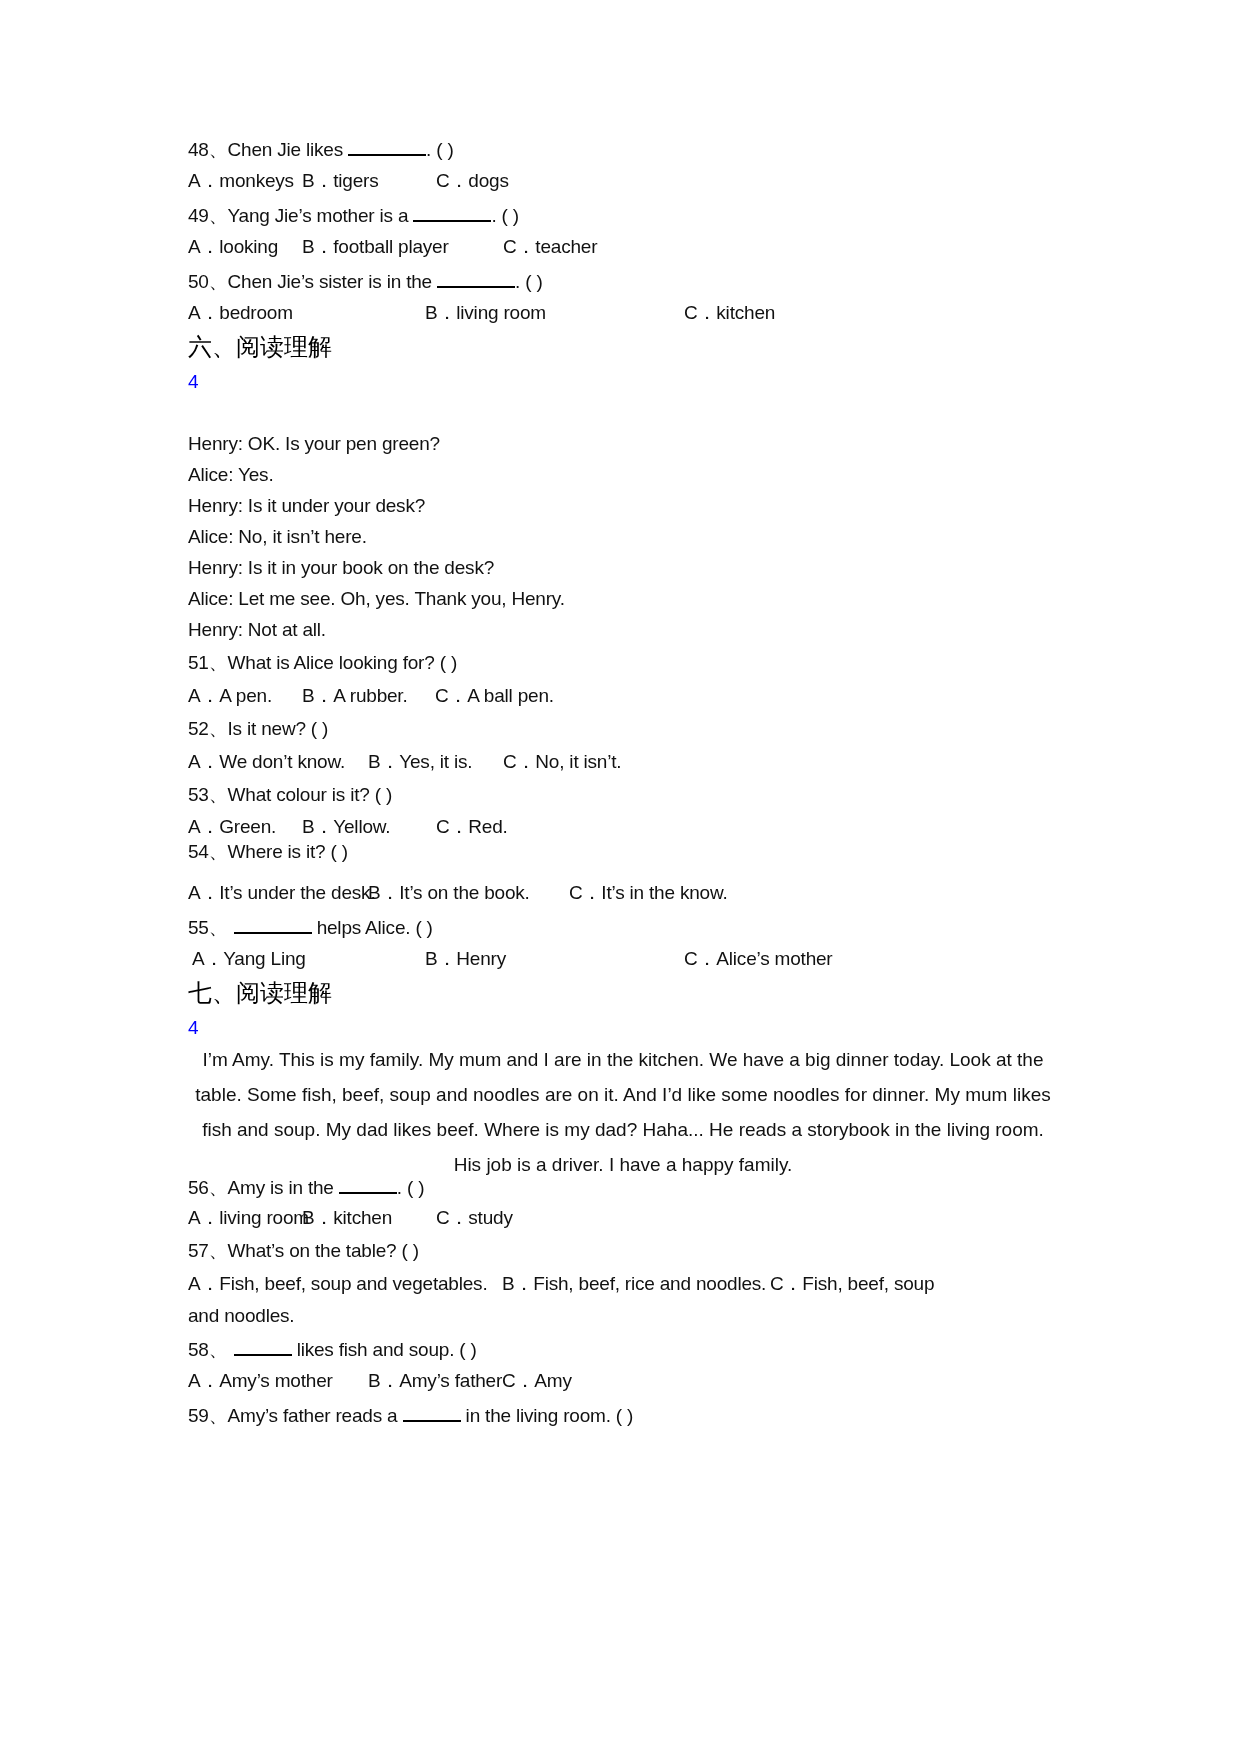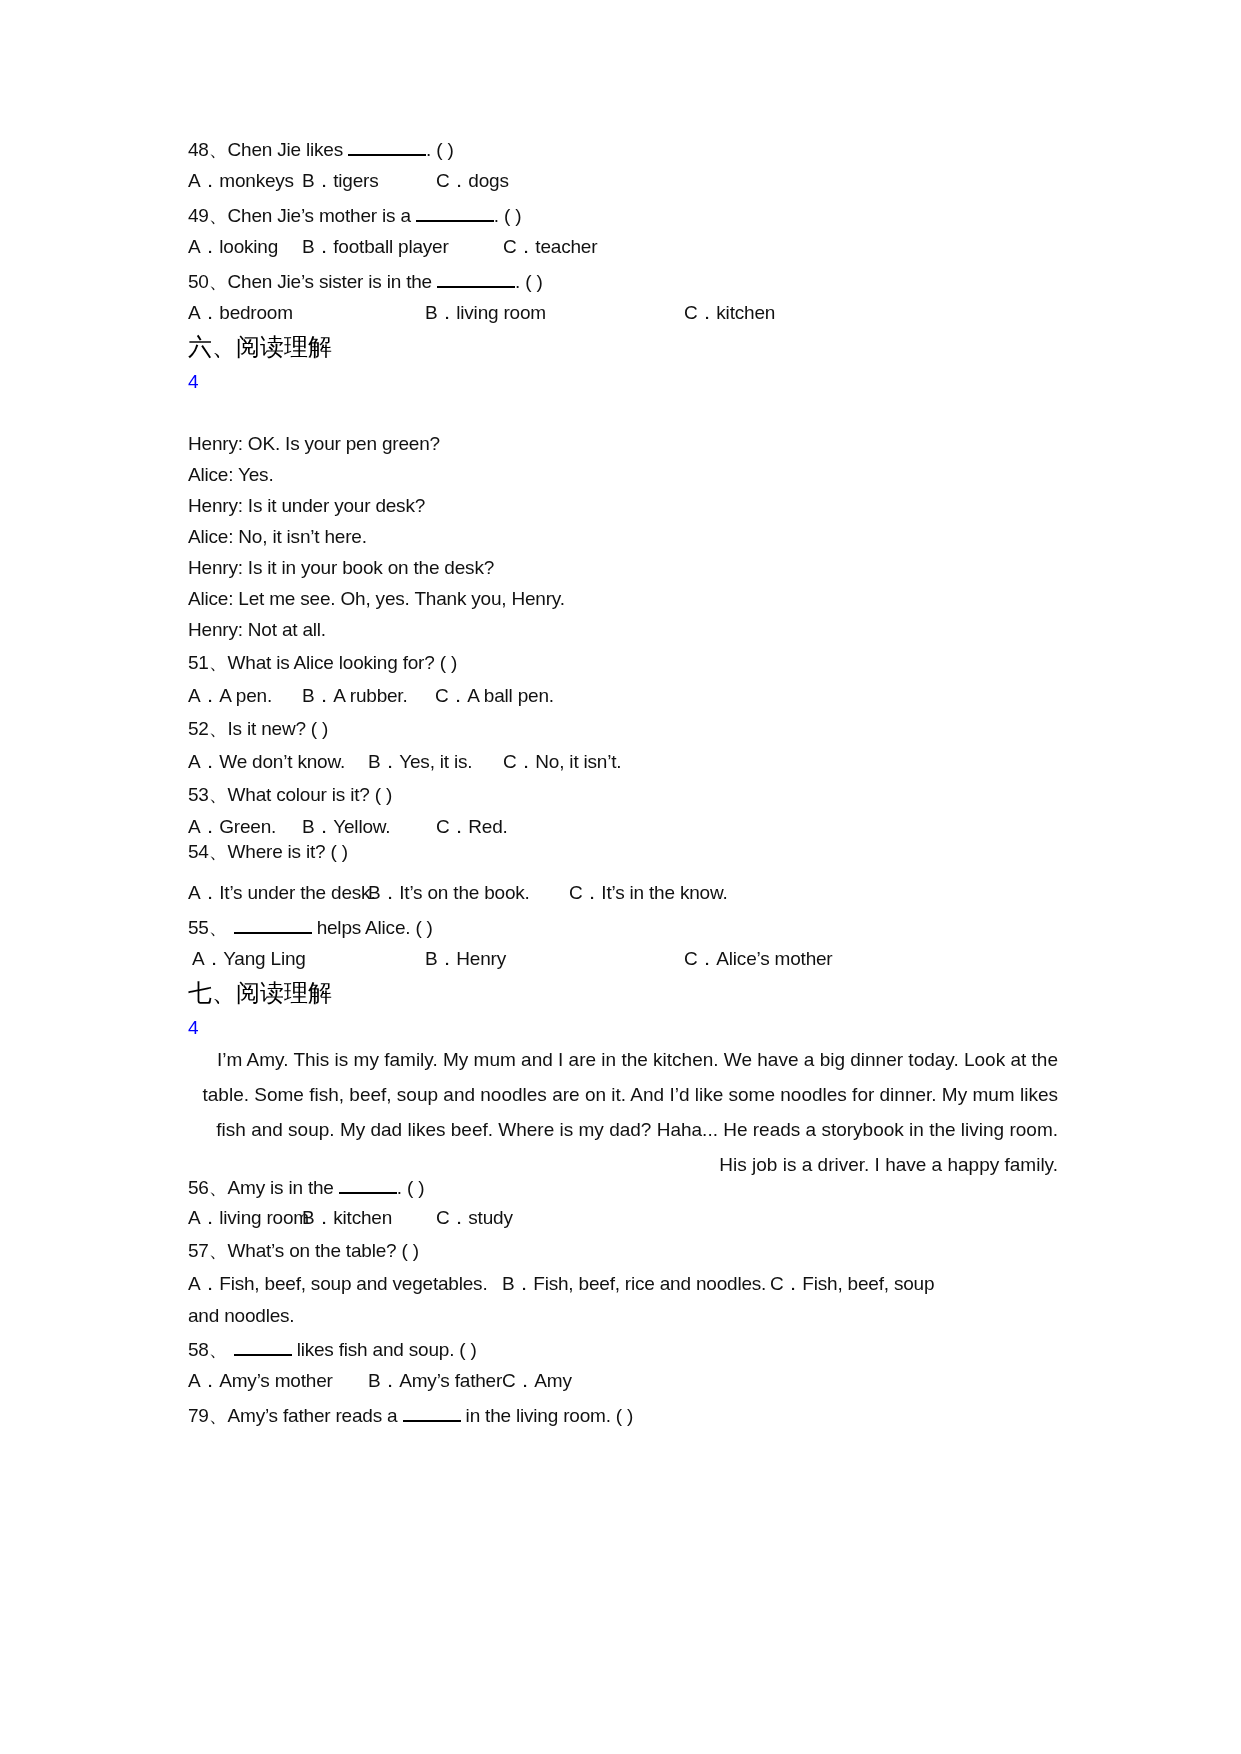--- a/index.html
+++ b/index.html
@@ -4,38 +4,38 @@
 <style>
   html, body { margin: 0; padding: 0; background: #ffffff; }
   body { width: 1241px; height: 1754px; position: relative; overflow: hidden;
          font-family: "Liberation Sans", "DejaVu Sans", sans-serif; color: #111; }
   .page { position: absolute; left: 0; top: 0; width: 1241px; height: 1564px; }
   .line { position: absolute; left: 188px; font-size: 19px; line-height: 24px; white-space: nowrap; letter-spacing: -0.2px; }
   .heading { position: absolute; left: 188px; font-size: 24px; line-height: 30px; font-family: "DejaVu Sans", sans-serif; font-weight: normal; color:#000; }
   .num4 { position: absolute; left: 188px; font-size: 19px; line-height: 24px; color: #0000ff; }
   .blank { display: inline-block; border-bottom: 2px solid #000; height: 18px; vertical-align: baseline; }
   .opt { position: absolute; white-space: nowrap; }
-  .para { position: absolute; left: 188px; width: 870px; font-size: 19px; line-height: 35px; text-align: right; }
+  .para { position: absolute; left: 188px; width: 870px; font-size: 19px; line-height: 35px; text-align: center; }
 </style>
 </head>
 <body>
 
 <div class="page">
 
   <div class="line" style="top:136px">
     <span>48、</span><span>Chen Jie likes </span><span class="blank" style="width:78px"></span><span>. (   )</span>
   </div>
   <div class="line" style="top:169px">
     <span class="opt" style="left:0">A．monkeys</span>
     <span class="opt" style="left:114px">B．tigers</span>
     <span class="opt" style="left:248px">C．dogs</span>
   </div>
 
   <div class="line" style="top:202px">
-    <span>49、</span><span>Chen Jie’s mother is a </span><span class="blank" style="width:78px"></span><span>. (   )</span>
+    <span>49、</span><span>Yang Jie’s mother is a </span><span class="blank" style="width:78px"></span><span>. (   )</span>
   </div>
   <div class="line" style="top:235px">
     <span class="opt" style="left:0">A．looking</span>
     <span class="opt" style="left:114px">B．football player</span>
     <span class="opt" style="left:315px">C．teacher</span>
   </div>
 
   <div class="line" style="top:268px">
     <span>50、</span><span>Chen Jie’s sister is in the </span><span class="blank" style="width:78px"></span><span>. (   )</span>
   </div>
@@ -118,16 +118,16 @@
   <div class="line" style="top:1336px">
     <span>58、</span><span class="blank" style="width:58px; margin-left:6px"></span><span> likes fish and soup. (   )</span>
   </div>
   <div class="line" style="top:1369px">
     <span class="opt" style="left:0">A．Amy’s mother</span>
     <span class="opt" style="left:180px">B．Amy’s father</span>
     <span class="opt" style="left:314px">C．Amy</span>
   </div>
 
   <div class="line" style="top:1402px">
-    <span>79、</span><span>Amy’s father reads a </span><span class="blank" style="width:58px"></span><span> in the living room. (   )</span>
+    <span>59、</span><span>Amy’s father reads a </span><span class="blank" style="width:58px"></span><span> in the living room. (   )</span>
   </div>
 
 </div>
 
 </body></html>

